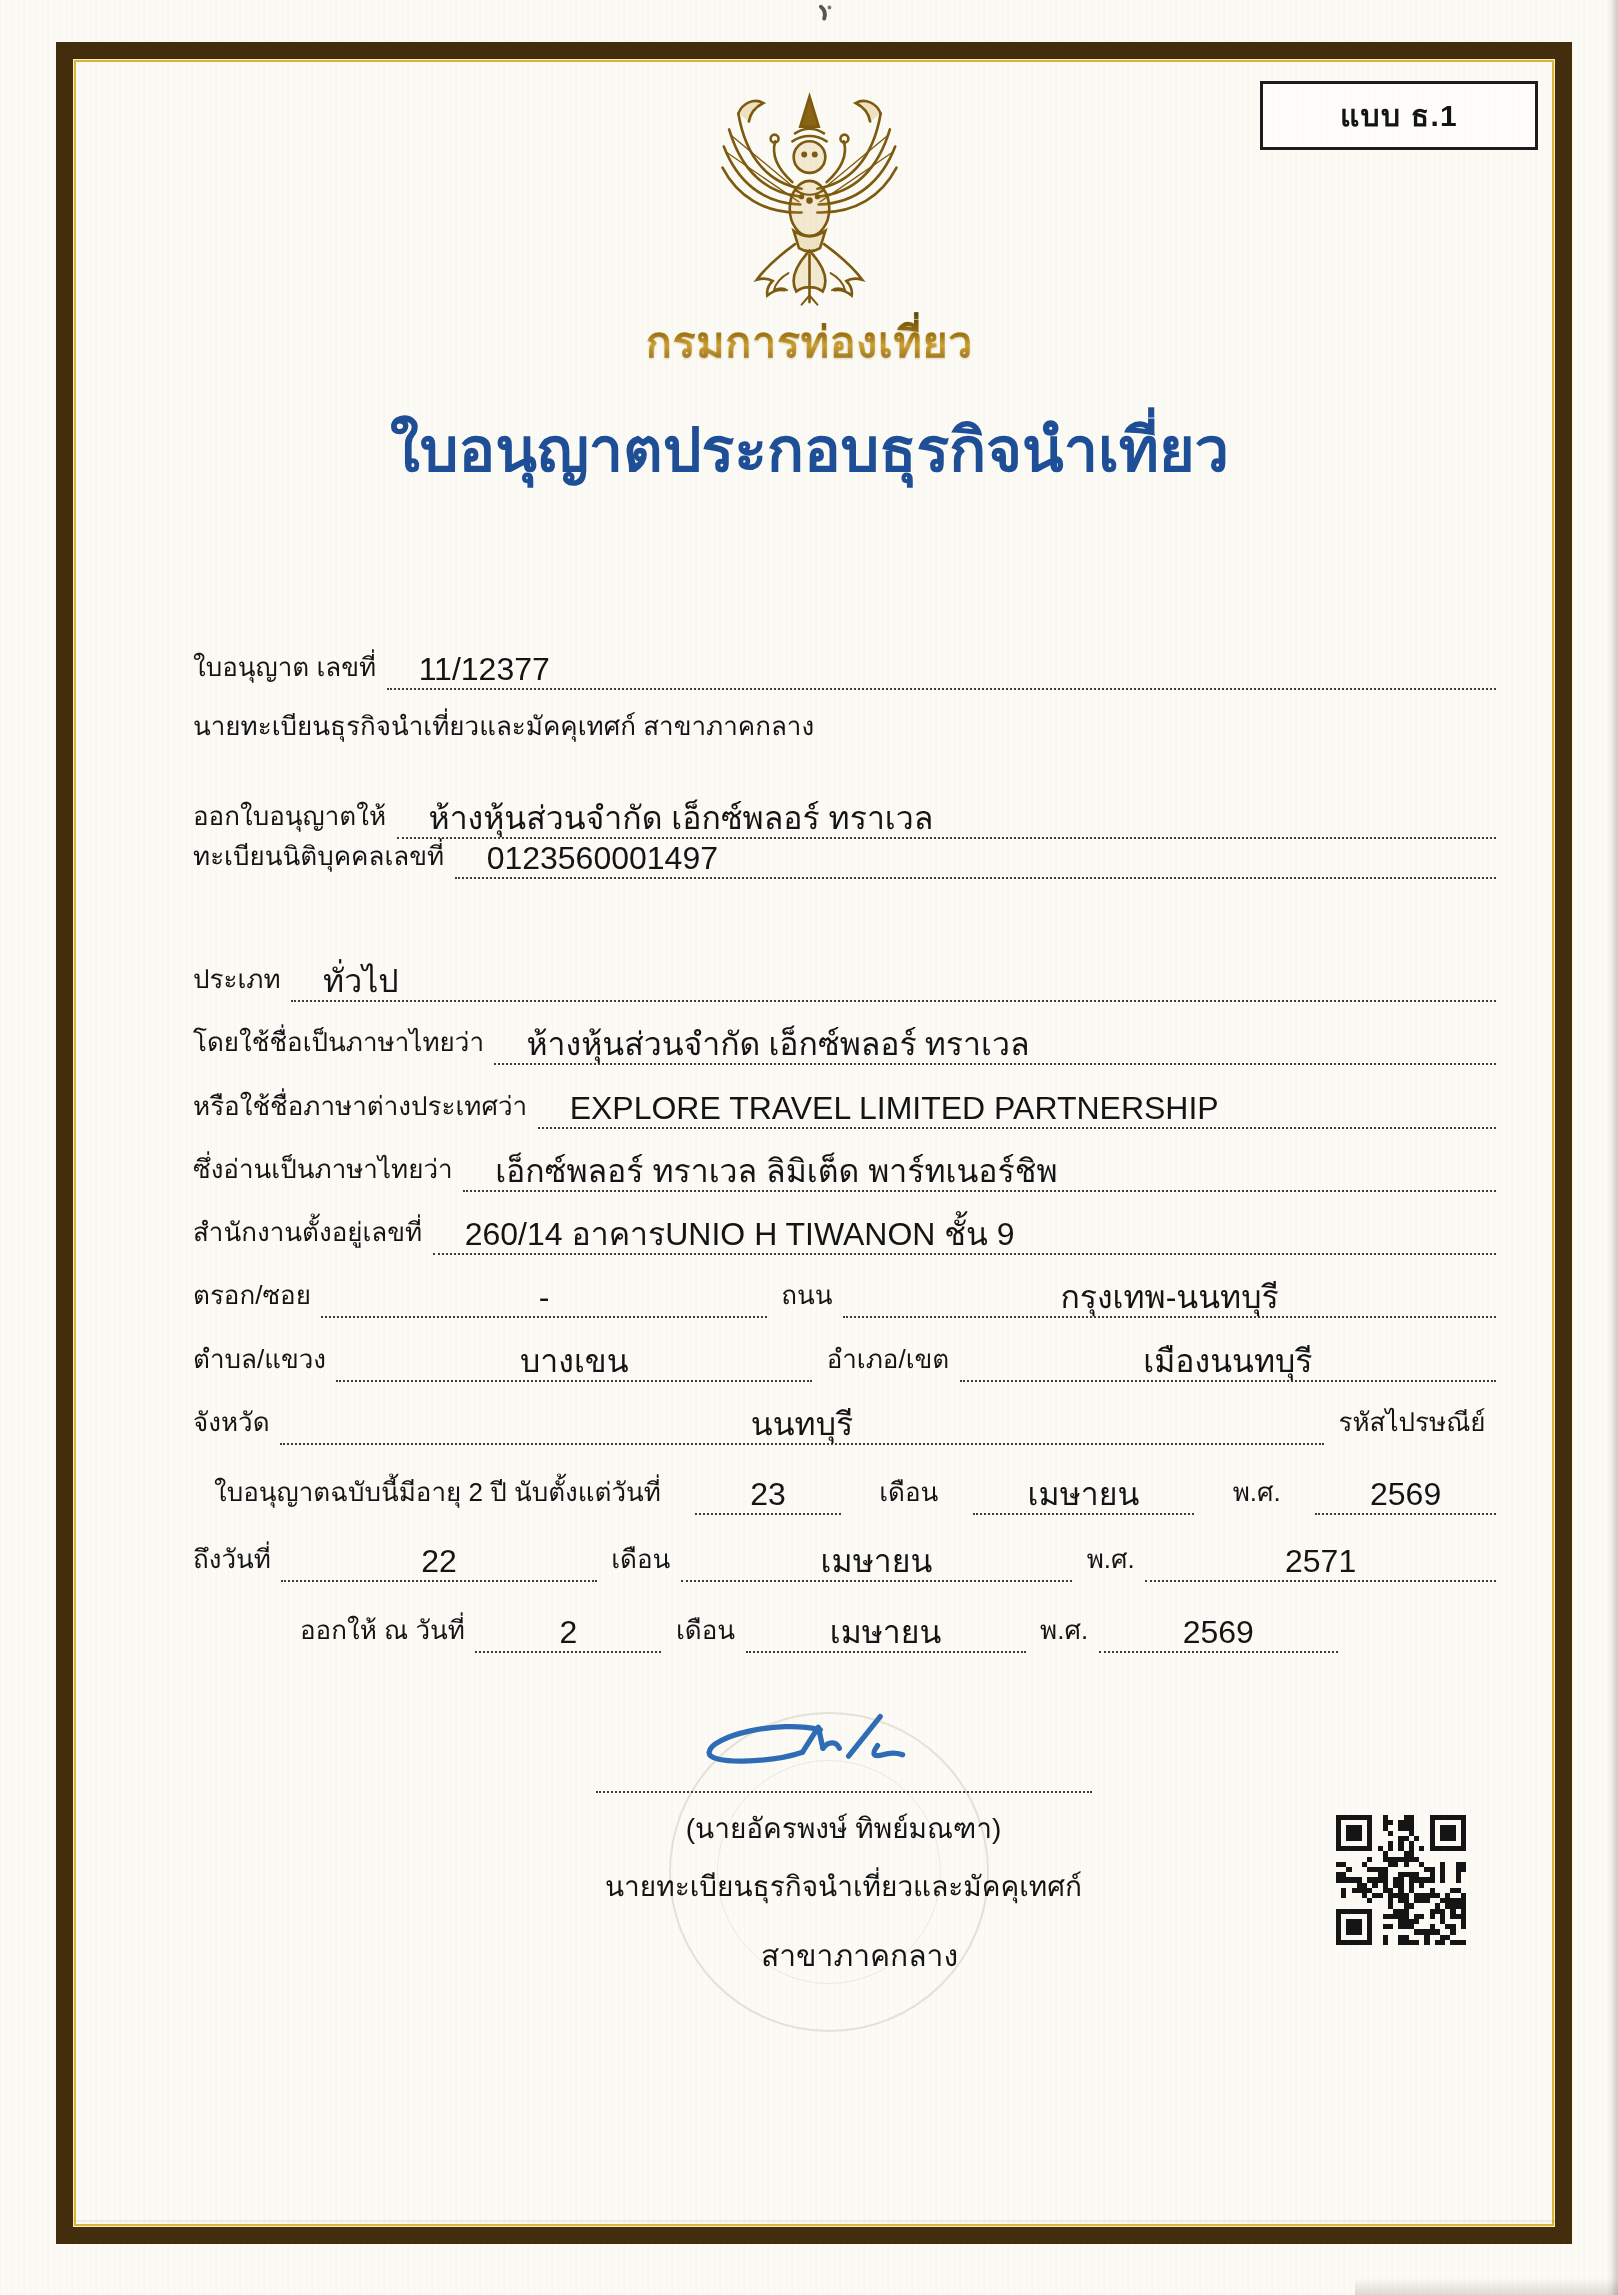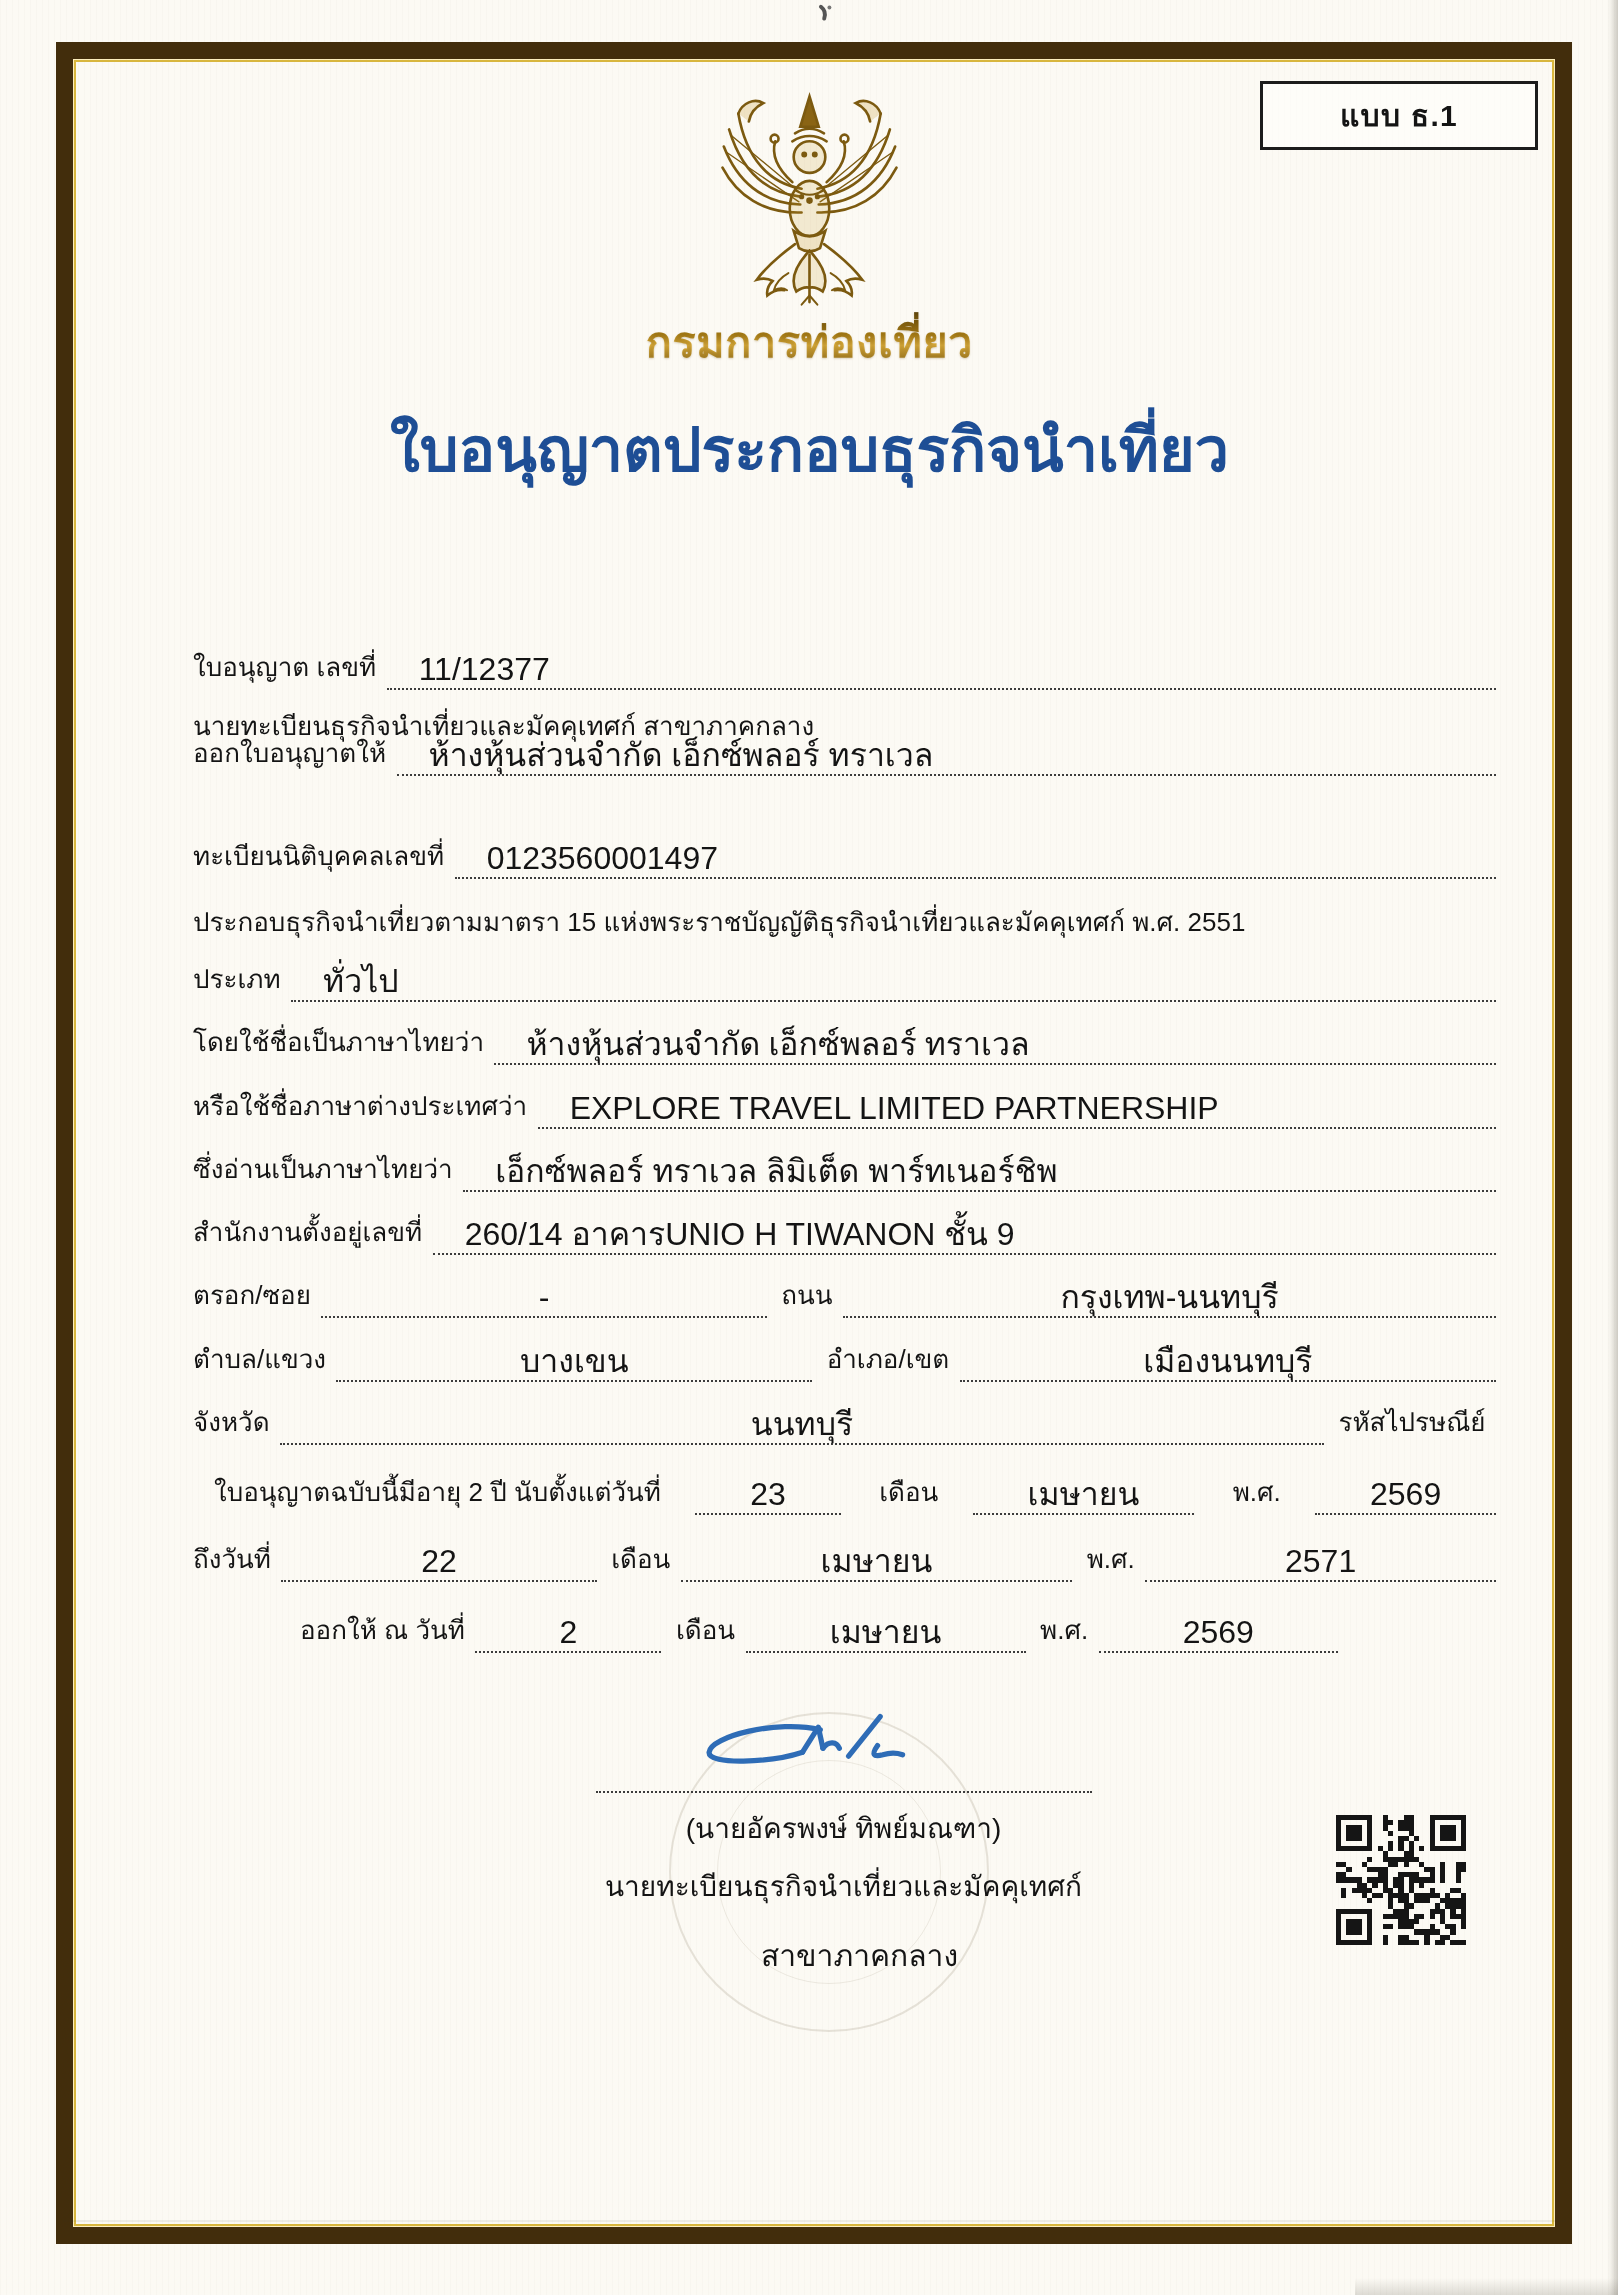--- a/index.html
+++ b/index.html
@@ -46,21 +46,21 @@
   .row{position:absolute;left:193px;width:1303px;height:61px;
        display:flex;align-items:flex-end;font-size:26px;white-space:nowrap;}
   .row .lbl{padding:0 10.5px 2.6px 0;}
   .row .lbl.after{padding-left:14.5px;}
   .row .fld{flex:1 1 auto;border-bottom:2.6px dotted #3c3c3c;
             font-size:32px;line-height:1.1;padding-bottom:1.3px;overflow:visible;
             text-align:left;}
   .row .fld.start{padding-left:32px;margin-top:40px;}
   .row .fld.c{text-align:center;padding-left:0;}
   .row.textonly{font-size:26px;}
-  .r1{top:629px;}  .r2{top:685px;text-align:center;} .r3{top:715px;} .r4{top:818px;}
+  .r1{top:629px;}  .r2{top:685px;text-align:center;} .r3{top:778px;} .r4{top:818px;}
   .r5{top:881px;} .r6{top:941px;} .r7{top:1004px;font-family:Liberation Serif, serif;} .r8{top:1068px;}
   .r9{top:1131px;} .r10{top:1194px;} .r11{top:1257px;} .r12{top:1321px;}
   .r13{top:1384px;} .r14{top:1454px;left:214px;width:1282px;gap:24px;}
   .r15{top:1521px;} .r16{top:1592px;left:300px;width:1038px;}
   .w-lane{flex:0 0 587px;} .w-road{flex:1;}
   .w-sub{flex:0 0 491px;}  .w-dist{flex:1;}
   .w-prov{flex:0 0 544px;} .w-post{flex:1;}
   .w-day14{flex:0 0 79px;} .w-mon14{flex:0 0 204px;}
   .w-day15{flex:0 0 129px;} .w-mon15{flex:0 0 362px;}
   .w-day16{flex:0 0 99px;} .w-mon16{flex:0 0 395px;}
@@ -166,23 +166,20 @@
   <div class="row r3">
     <span class="lbl">ออกใบอนุญาตให้</span>
     <span class="fld start">ห้างหุ้นส่วนจำกัด เอ็กซ์พลอร์ ทราเวล</span>
   </div>
 
   <div class="row r4">
     <span class="lbl">ทะเบียนนิติบุคคลเลขที่</span>
     <span class="fld start">0123560001497</span>
   </div>
 
-  <div class="row r5 textonly">
-    <span>ประกอบธุรกิจนำเที่ยวตามมาตรา 15 แห่งพระราชบัญญัติธุรกิจนำเที่ยวและมัคคุเทศก์ พ.ศ. 2551</span>
-  </div>
 
   <div class="row r6">
     <span class="lbl">ประเภท</span>
     <span class="fld start">ทั่วไป</span>
   </div>
 
   <div class="row r7">
     <span class="lbl">โดยใช้ชื่อเป็นภาษาไทยว่า</span>
     <span class="fld start">ห้างหุ้นส่วนจำกัด เอ็กซ์พลอร์ ทราเวล</span>
   </div>

